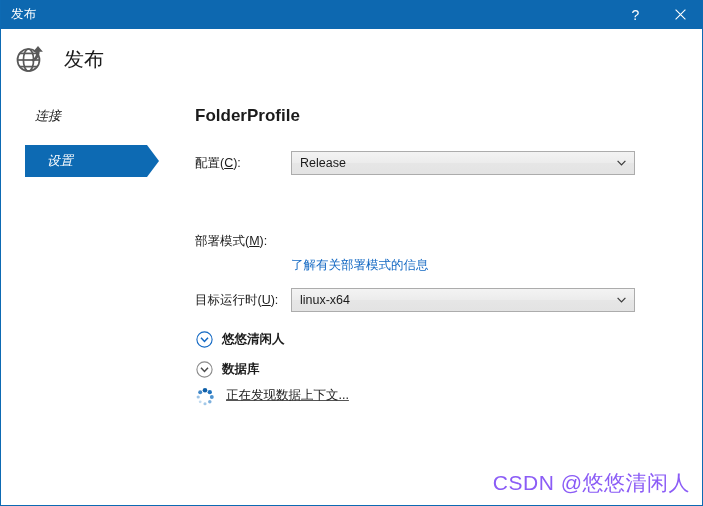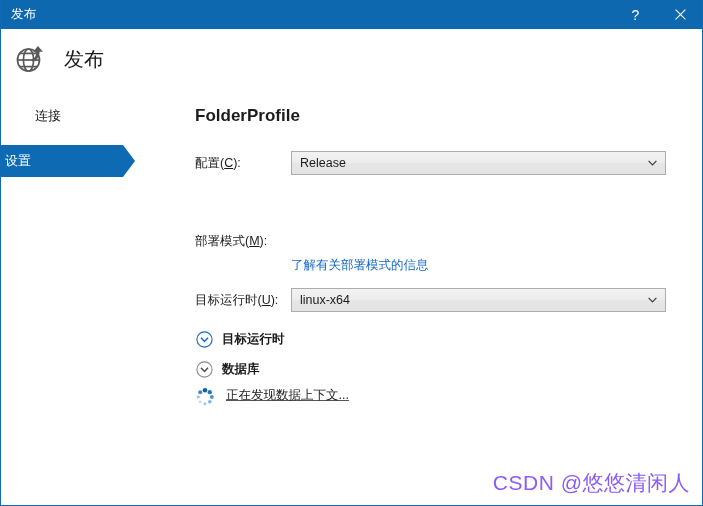--- a/index.html
+++ b/index.html
@@ -96,26 +96,28 @@
   .nav-item {
     position: relative;
     height: 32px;
     display: flex;
     align-items: center;
     font-size: 13px;
     color: #1b1b1b;
     padding-left: 34px;
     box-sizing: border-box;
     white-space: nowrap;
+    font-style: italic;
   }
   .nav-item.selected {
     color: #ffffff;
     background: #0d6ab3;
     width: 122px;
-    padding-left: 4px;
+    margin-left: 24px;
+    padding-left: 22px;
   }
   .nav-item.selected::after {
     content: "";
     position: absolute;
     left: 122px;
     top: 0;
     width: 0;
     height: 0;
     border-top: 16px solid transparent;
     border-bottom: 16px solid transparent;
@@ -151,21 +153,21 @@
     flex: 0 0 96px;
     font-size: 12.5px;
     color: #1b1b1b;
     white-space: nowrap;
   }
   .field-label u { text-decoration: underline; }
 
   .combo {
     position: relative;
     flex: 0 0 auto;
-    width: 375px;
+    width: 344px;
     height: 24px;
     box-sizing: border-box;
     border: 1px solid #acacac;
     background: linear-gradient(to bottom, #f3f3f3 0%, #ececec 48%, #e6e6e6 52%, #e3e3e3 100%);
     display: flex;
     align-items: center;
   }
   .combo-value {
     font-size: 12.5px;
     color: #1b1b1b;
@@ -338,21 +340,21 @@
       </div>
     </div>
 
     <div class="expander">
       <span class="expander-chevron">
         <svg width="17" height="17" viewBox="0 0 17 17">
           <circle cx="8.5" cy="8.5" r="7.6" fill="none" stroke="#1268c3" stroke-width="1.1"></circle>
           <path d="M5.0 6.8 L8.5 10.4 L12.0 6.8" fill="none" stroke="#1268c3" stroke-width="1.5"></path>
         </svg>
       </span>
-      <span class="expander-label">目标运行时</span>
+      <span class="expander-label">悠悠清闲人</span>
     </div>
 
     <div class="expander">
       <span class="expander-chevron">
         <svg width="17" height="17" viewBox="0 0 17 17">
           <circle cx="8.5" cy="8.5" r="7.6" fill="none" stroke="#8a8a8a" stroke-width="1.1"></circle>
           <path d="M5.0 6.8 L8.5 10.4 L12.0 6.8" fill="none" stroke="#4a4a4a" stroke-width="1.5"></path>
         </svg>
       </span>
       <span class="expander-label">数据库</span>

